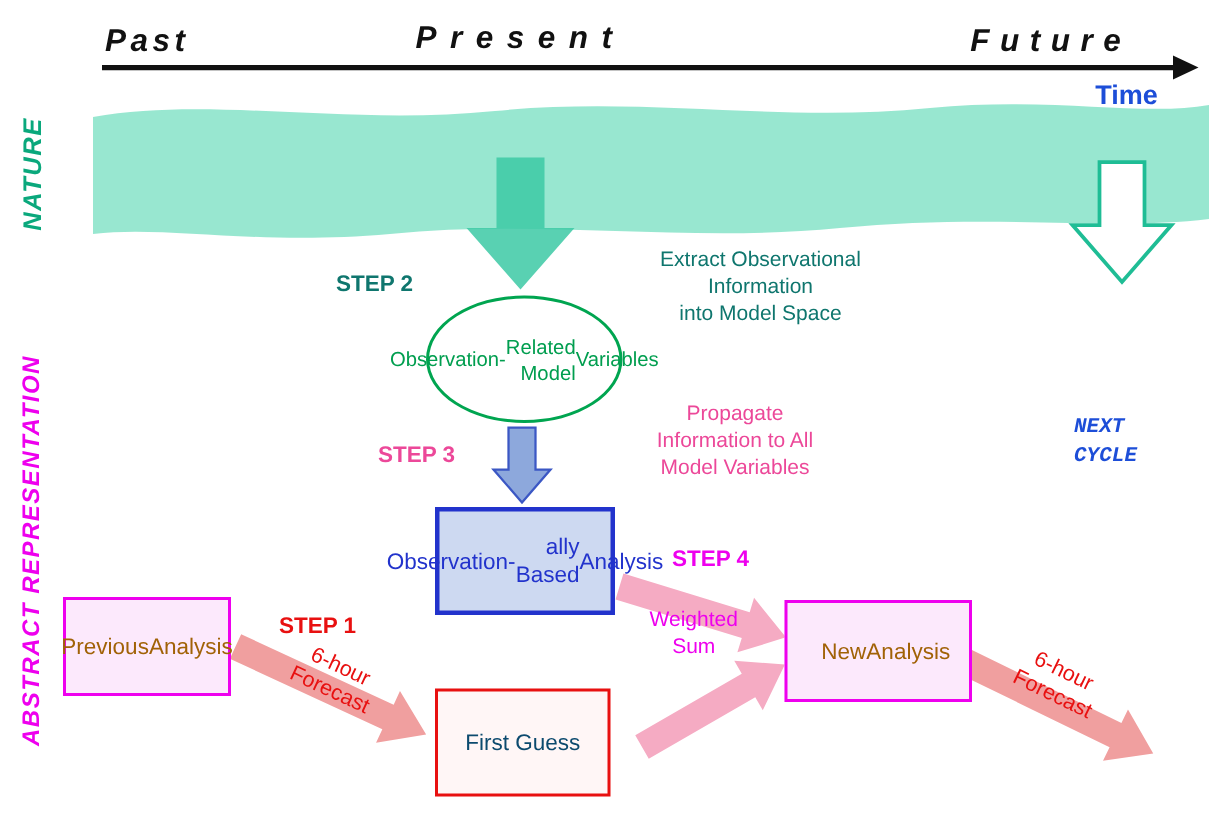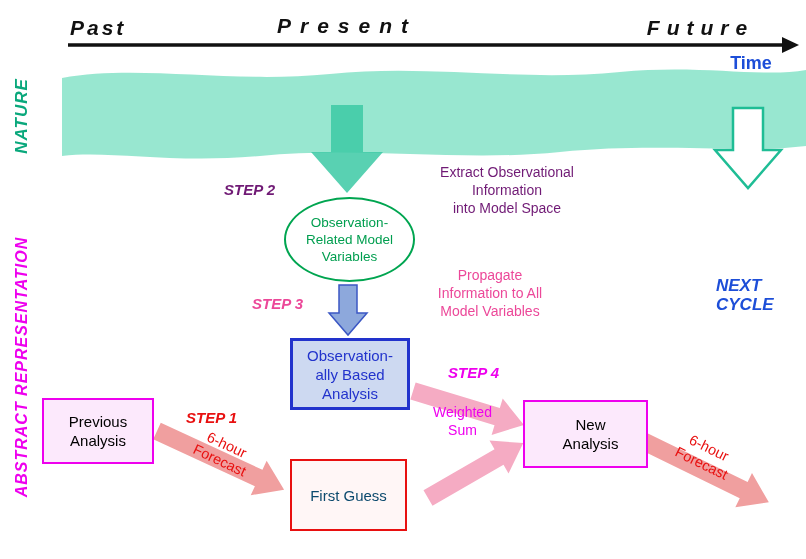--- a/index.html
+++ b/index.html
@@ -6,60 +6,60 @@
   .canvas{
     position:relative;width:806px;height:559px;overflow:hidden;background:#fff;
     font-family:"Liberation Sans",sans-serif;color:#111;
   }
   .overlay{position:absolute;left:0;top:0;}
   .abs{position:absolute;}
   .bi{font-weight:bold;font-style:italic;}
   .line{display:block;}
 
   
-  .green{color:#701a75;}
+  .green{color:#0f766e;}
   .teal{color:#0aa87c;}
   .blue{color:#ec4899;}
   .mag{color:#ee00ee;}
   .red{color:#e81010;}
   .blk{color:#1d4ed8;}
 
   
   .tl{font-size:21px;font-weight:bold;font-style:italic;}
   .lbl-past{left:70px;top:16px;letter-spacing:3px;}
   .lbl-present{left:252px;top:14px;width:190px;letter-spacing:9px;text-align:center;font-style:italic;}
   .lbl-future{left:638px;top:16px;width:125px;letter-spacing:7px;text-align:center;}
   .lbl-time{left:720px;top:53px;width:62px;font-size:18px;font-weight:bold;text-align:center;}
 
   
   .vlabel{position:absolute;transform:rotate(-90deg);text-align:center;letter-spacing:1px;}
   .lbl-nature{left:-33px;top:106px;width:110px;font-size:17px;}
   .lbl-abstract{left:-154px;top:358px;width:352px;font-size:16px;}
 
   
-  .step{font-size:15px;font-weight:bold;font-style:italic;}
+  .step{font-size:15px;font-weight:bold;}
   .step2{left:224px;top:181px;}
   .step3{left:252px;top:295px;}
   .step1{left:186px;top:409px;}
   .step4{left:448px;top:364px;}
 
   
   .ann{font-size:14px;line-height:18px;text-align:center;}
   .ann-extract{left:413px;top:163px;width:188px;}
   .ann-propagate{left:425px;top:266px;width:130px;}
   .ann-weighted{left:420px;top:403px;width:85px;}
-  .ann-next{left:716px;top:276px;width:72px;font-size:17px;font-weight:bold;font-style:italic;text-align:left;line-height:19px;}
+  .ann-next{left:716px;top:276px;width:72px;font-size:14px;font-weight:bold;font-style:italic;text-align:left;line-height:19px;font-family:Liberation Mono, monospace;}
   .rot{font-size:14.5px;line-height:17px;text-align:center;}
   .fc1{left:183px;top:436px;width:80px;transform:rotate(25deg);}
   .fc2{left:665px;top:439px;width:80px;transform:rotate(26deg);}
 
   
-  .node{position:absolute;display:flex;flex-direction:column;align-items:center;justify-content:center;
+  .node{position:absolute;display:flex;flex-direction:row;align-items:center;justify-content:center;
         font-size:15px;line-height:19px;text-align:right;}
-  .box-pink{background:#fce9fc;border:2.5px solid #ee00ee;color:#000000;}
+  .box-pink{background:#fce9fc;border:2.5px solid #ee00ee;color:#a16207;}
   .box-blue{background:#cdd9f1;border:3px solid #2233cc;color:#2233cc;}
   .box-red{background:#fff6f6;border:2.5px solid #e81010;color:#0c4a6e;}
   .box-prev{left:42px;top:398px;width:108px;height:62px;}
   .box-obs{left:290px;top:338px;width:114px;height:66px;}
   .box-first{left:290px;top:459px;width:113px;height:68px;}
   .box-new{left:523px;top:400px;width:111px;height:64px;padding-left:10px;}
 
   .ellipse{left:284px;top:197px;width:127px;height:81px;border:2.5px solid #00a550;border-radius:50%;
            color:#009e4f;font-size:13.5px;line-height:17px;}
 </style>

